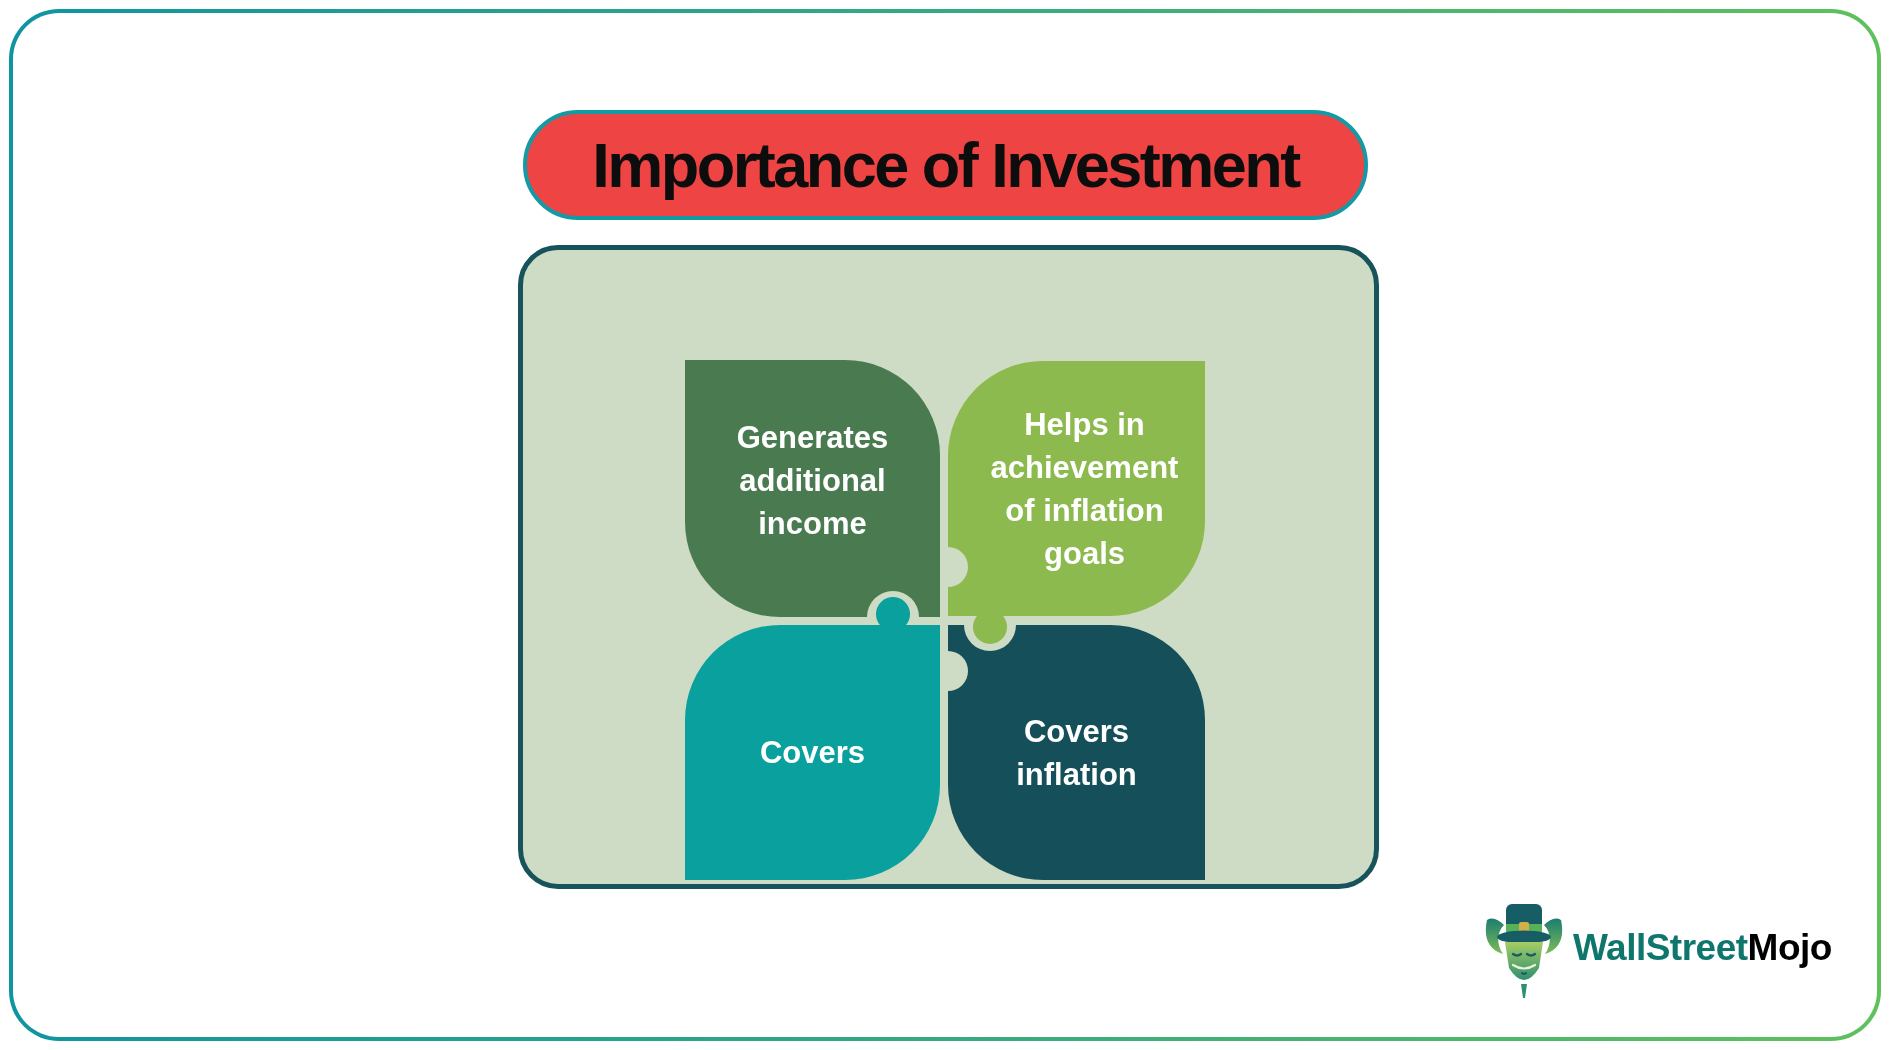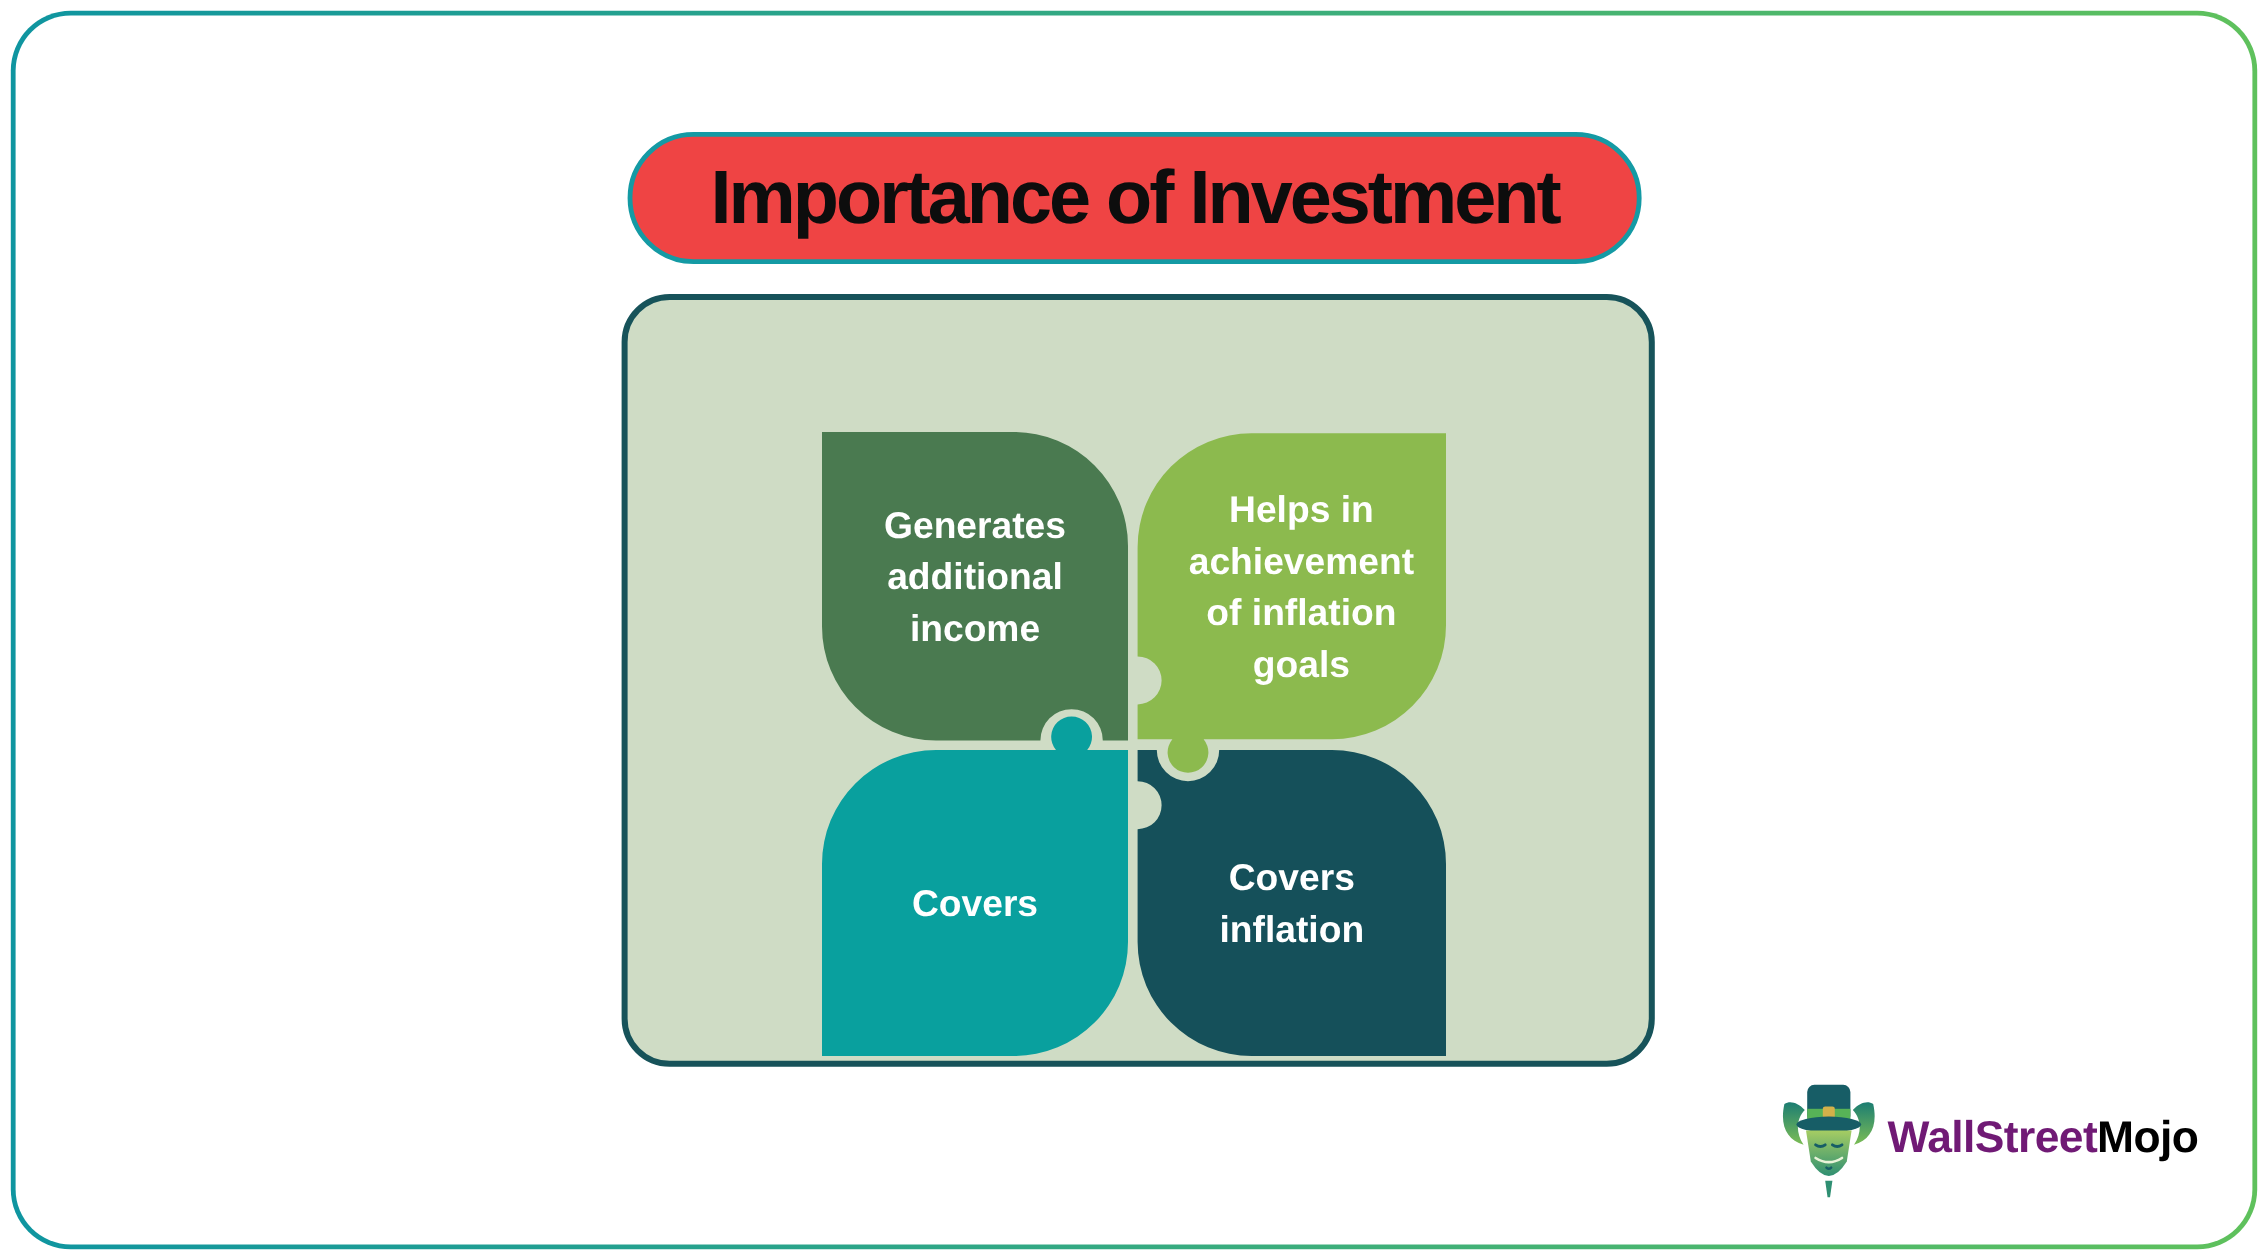--- a/index.html
+++ b/index.html
@@ -45,21 +45,21 @@
   .pl-0{left:162px;top:102px;width:255px;height:257px;}
   .pl-1{left:433px;top:111px;width:257px;height:255px;}
   .pl-2{left:162px;top:375px;width:255px;height:255px;}
   .pl-3{left:425px;top:375px;width:257px;height:255px;}
   
   .logo{
     position:absolute;left:1484px;top:898px;height:100px;
     display:flex;align-items:center;gap:9px;
   }
   .logo-text{font-size:37px;font-weight:bold;letter-spacing:-0.5px;white-space:nowrap;}
-  .logo-text .brand-primary{color:#701a75;}
+  .logo-text .brand-primary{color:#0f766e;}
   .logo-text .brand-secondary{color:#000000;text-align:right;}
 </style>
 </head>
 <body>
 
 <div class="frame">
   <div class="frame-inner"></div>
 </div>
 
 <div class="title-pill">

